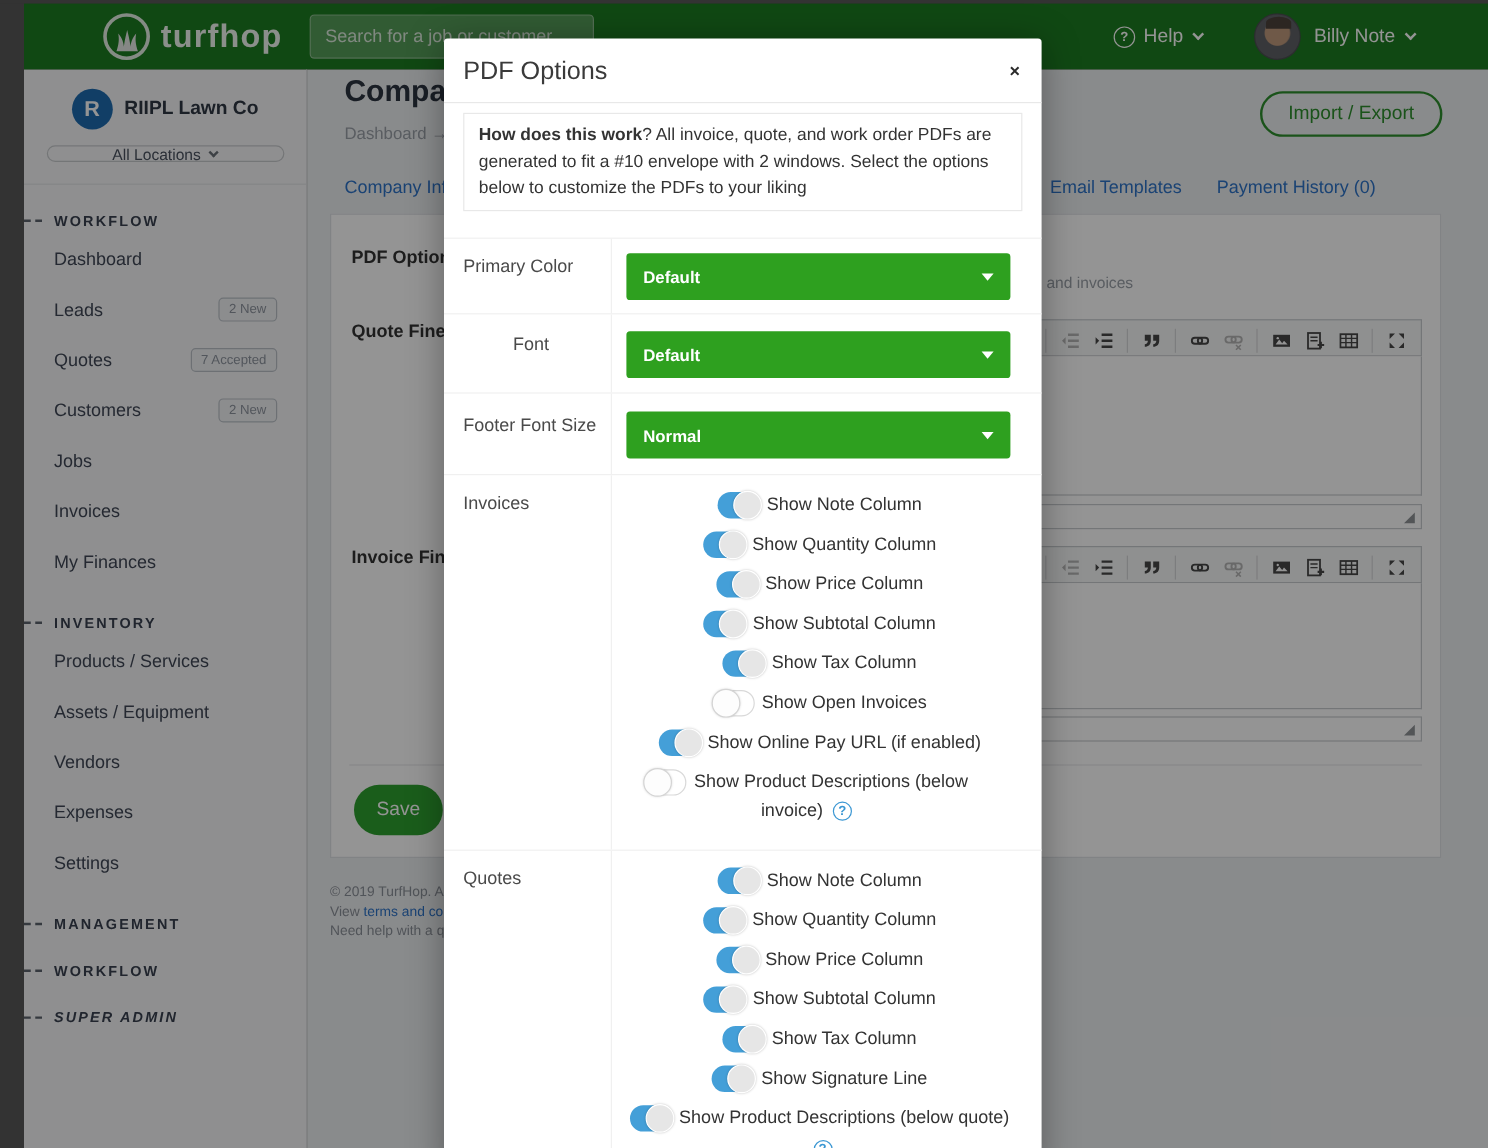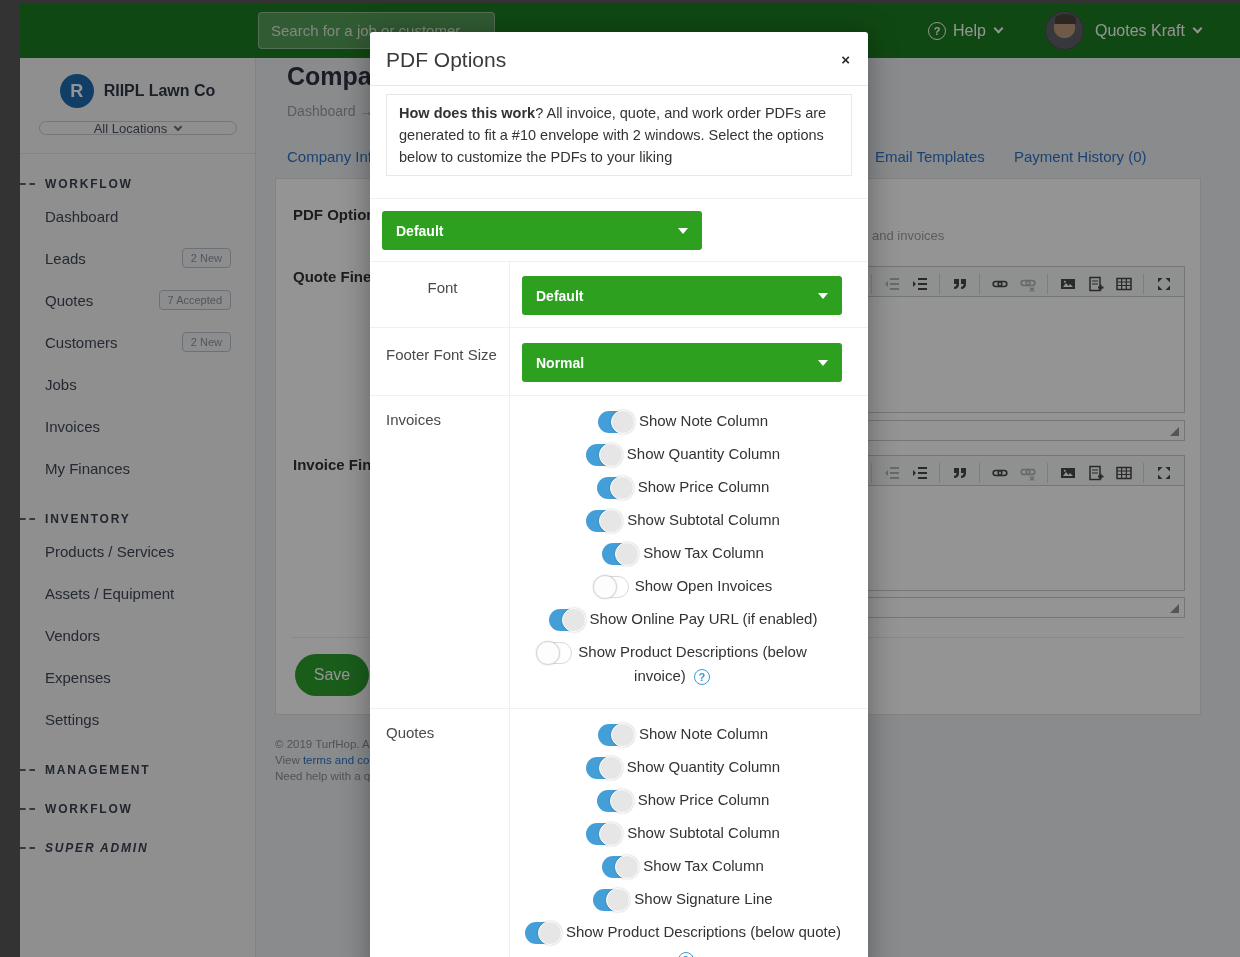--- a/index.html
+++ b/index.html
@@ -123,29 +123,37 @@
 </style>
 </head>
 <body>
 
 <div id="app">
 
   <div class="top-strip"></div>
   <div class="left-strip"></div>
 
   <div class="topbar">
+    <div class="logo-wrap">
+      <span class="logo-circle">
+        <svg width="24" height="20" viewBox="0 0 24 20">
+            <path d="M3 20 C5 14 5.5 10 4.5 5 C8 9 9 13 9.2 16 C10 10 11 6 12 2 C13 6 14 10 14.8 16 C15 13 16 9 19.5 5 C18.5 10 19 14 21 20 Z" fill="#e6e9e6"></path>
+          </svg>
+      </span>
+      <span class="logo-text">turfhop</span>
+    </div>
     <input class="search-input" type="text" placeholder="Search for a job or customer" style="">
     <div class="help-group">
       <span class="q-circle">?</span>
       <span>Help</span>
       <span class="chev"></span>
     </div>
     <div class="avatar"></div>
     <div class="user-group">
-      <span>Quotes Kraft</span>
+      <span>Billy Note</span>
       <span class="chev"></span>
     </div>
   </div>
 
   <div class="sidebar">
     <div class="brand">
       <span class="r-circle">R</span>
       <span class="company-name">RIIPL Lawn Co</span>
     </div>
     <div class="loc-pill">
@@ -221,20 +229,21 @@
     </div>
   </div>
 
   <div class="main-bg"></div>
   <div class="page-title">Company Settings</div>
   <div class="breadcrumb">
     <span class="crumb-link">Dashboard</span>
     <span>→</span>
     <span>Company Settings</span>
   </div>
+  <div class="import-btn">Import / Export</div>
   <div class="tab tab-1">Company Info</div>
   <div class="tab tab-2">Email Templates</div>
   <div class="tab tab-3">Payment History (0)</div>
 
   <div class="card"></div>
   <div class="fld-label lbl-pdf">PDF Options</div>
   <div class="hint-frag">and invoices</div>
   <div class="fld-label lbl-quote">Quote Fineprint</div>
   <div class="fld-label lbl-invoice">Invoice Fineprint</div>
 
@@ -395,20 +404,21 @@
     <div class="modal-header">
       <div class="modal-title">PDF Options</div>
       <span class="modal-close">×</span>
     </div>
     <hr class="modal-hr">
     <div class="intro-box">
       <b>How does this work</b><span>? All invoice, quote, and work order PDFs are generated to fit a #10 envelope with 2 windows. Select the options below to customize the PDFs to your liking</span>
     </div>
 
     <div class="m-row r1">
+      <div class="m-label">Primary Color</div>
       <div class="m-content">
         <div class="green-select">Default</div>
       </div>
     </div>
 
     <div class="m-row r2">
       <div class="m-label">Font</div>
       <div class="m-content">
         <div class="green-select">Default</div>
       </div>

